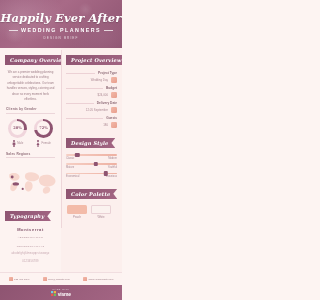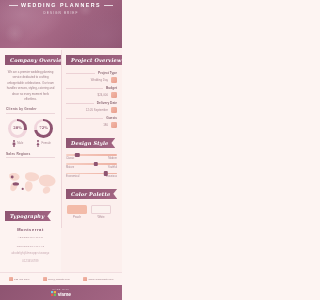--- a/index.html
+++ b/index.html
@@ -167,20 +167,21 @@
   .brand-row { display:flex; align-items:center; gap:1.5px; margin-top:0.5px; }
   .brand-mark { width:5px; height:5px; flex:none; }
   .brand-name { font-size:5px; font-weight:700; color:#fff; letter-spacing:-0.2px; }
 </style>
 </head>
 <body>
 
 <div class="page">
 
   <div class="header">
+    <div class="h-script">Happily Ever After</div>
     <div class="h-rule">
       <span class="ln"></span>
       <span class="h-sub">WEDDING PLANNERS</span>
       <span class="ln"></span>
     </div>
     <div class="h-sub2">DESIGN BRIEF</div>
   </div>
 
   <div class="cols">
 

